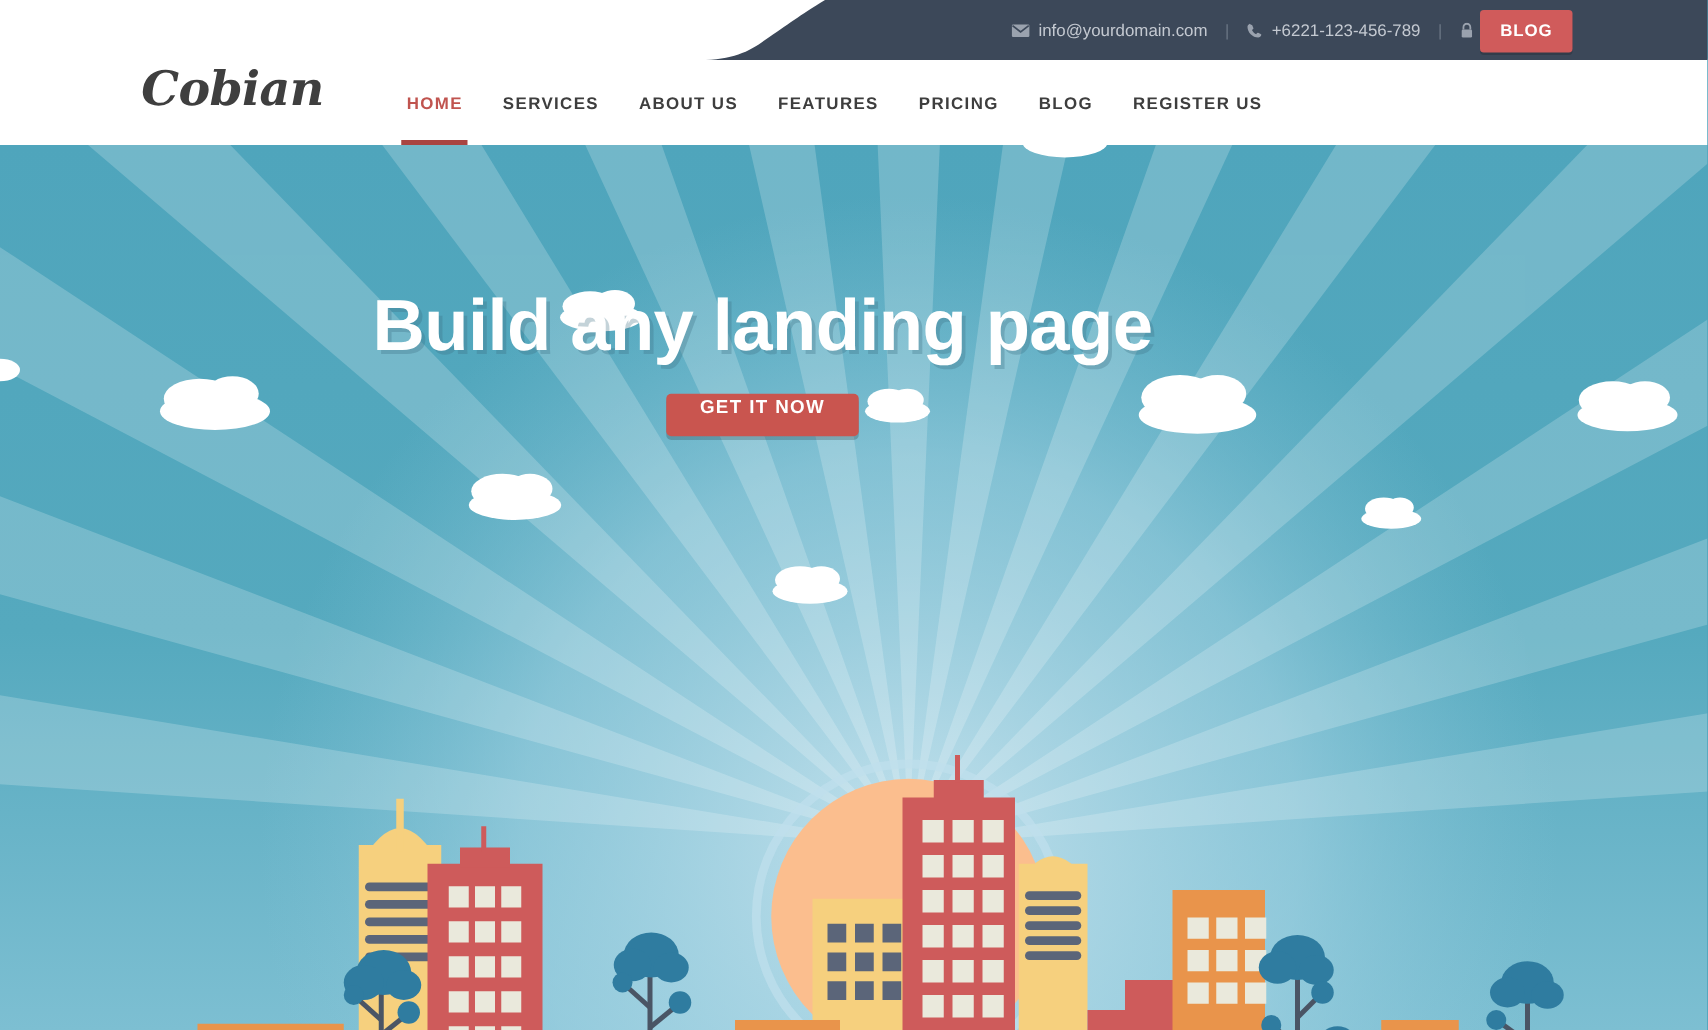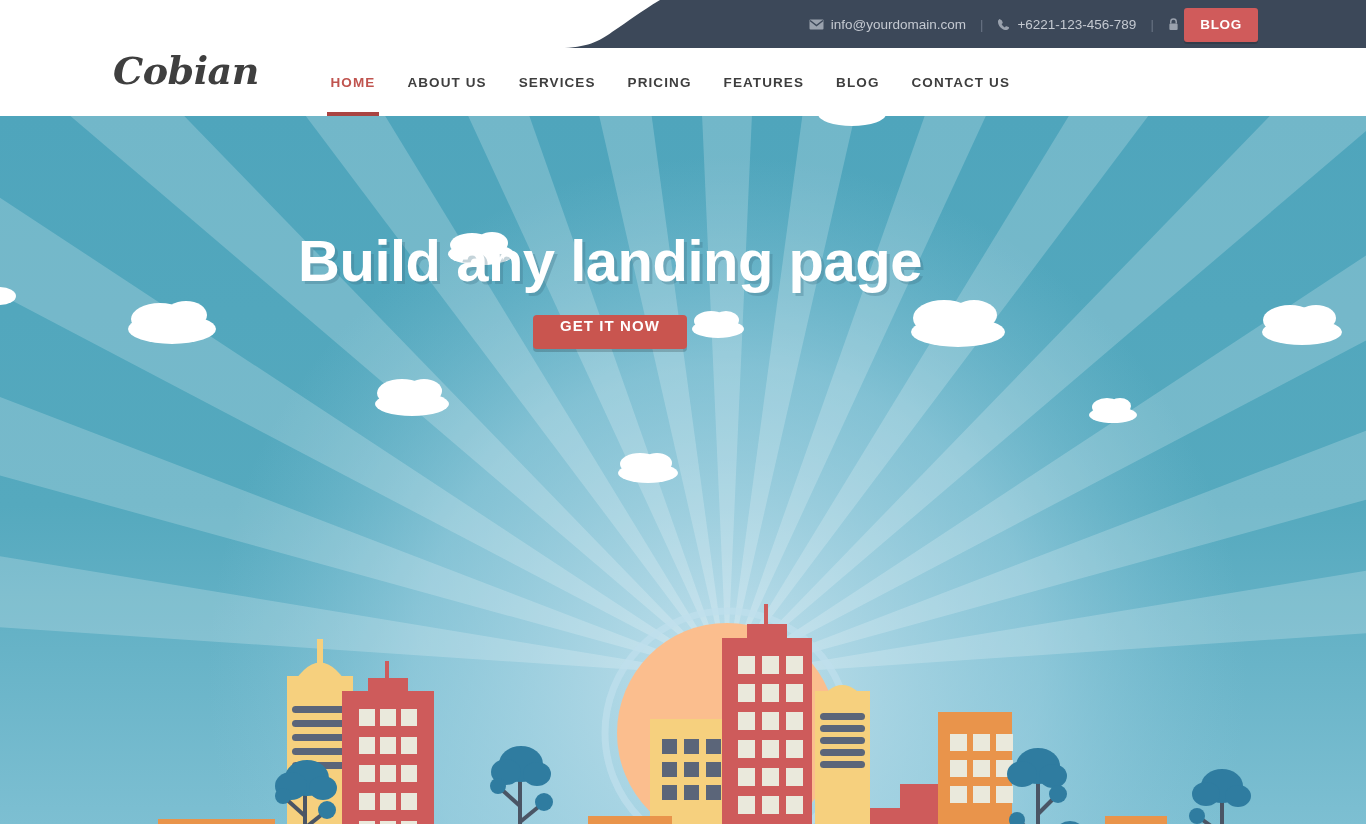--- a/index.html
+++ b/index.html
@@ -524,20 +524,20 @@
 <div class="header" style="background:transparent;">
   <svg width="1366" height="116" style="position:absolute;top:0;left:0;">
     <path d="M0 0 H660 C640 12 630 20 612 32 C600 41 586 48 560 48 H0 Z" fill="#FFFFFF"></path>
     <rect x="0" y="47" width="1366" height="69" fill="#FFFFFF"></rect>
   </svg>
 
   <div class="logo">Cobian</div>
 
   <nav class="nav">
     <a href="#" class="active">HOME</a>
+    <a href="#">SERVICES</a>
     <a href="#">ABOUT US</a>
-    <a href="#">SERVICES</a>
+    <a href="#">FEATURES</a>
     <a href="#">PRICING</a>
-    <a href="#">FEATURES</a>
     <a href="#">BLOG</a>
-    <a href="#">CONTACT US</a>
+    <a href="#">REGISTER US</a>
   </nav>
 </div>
 
 </body></html>

